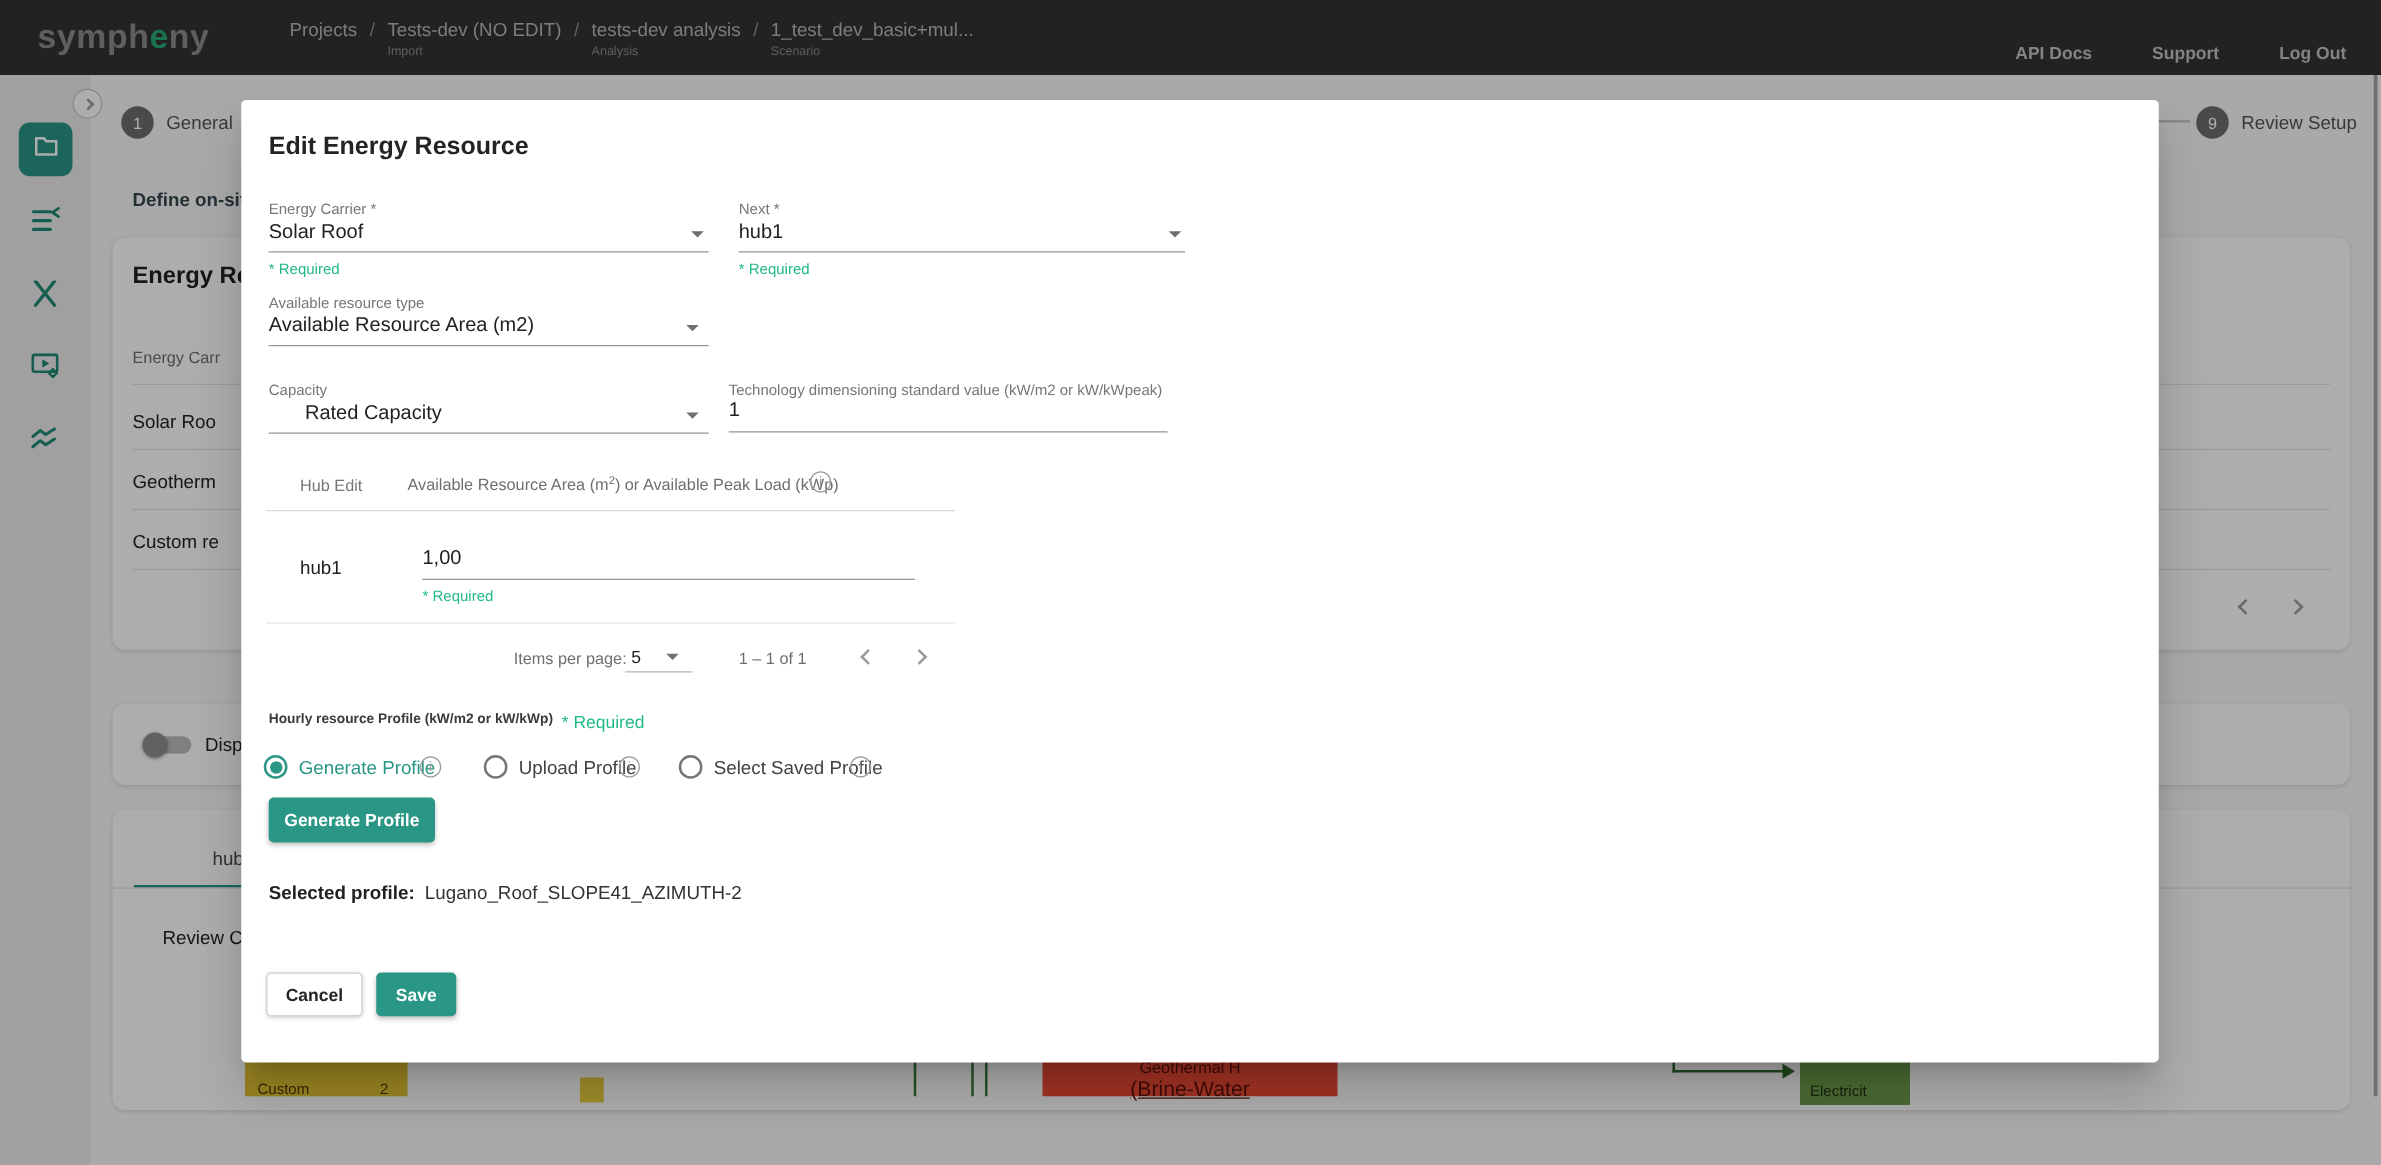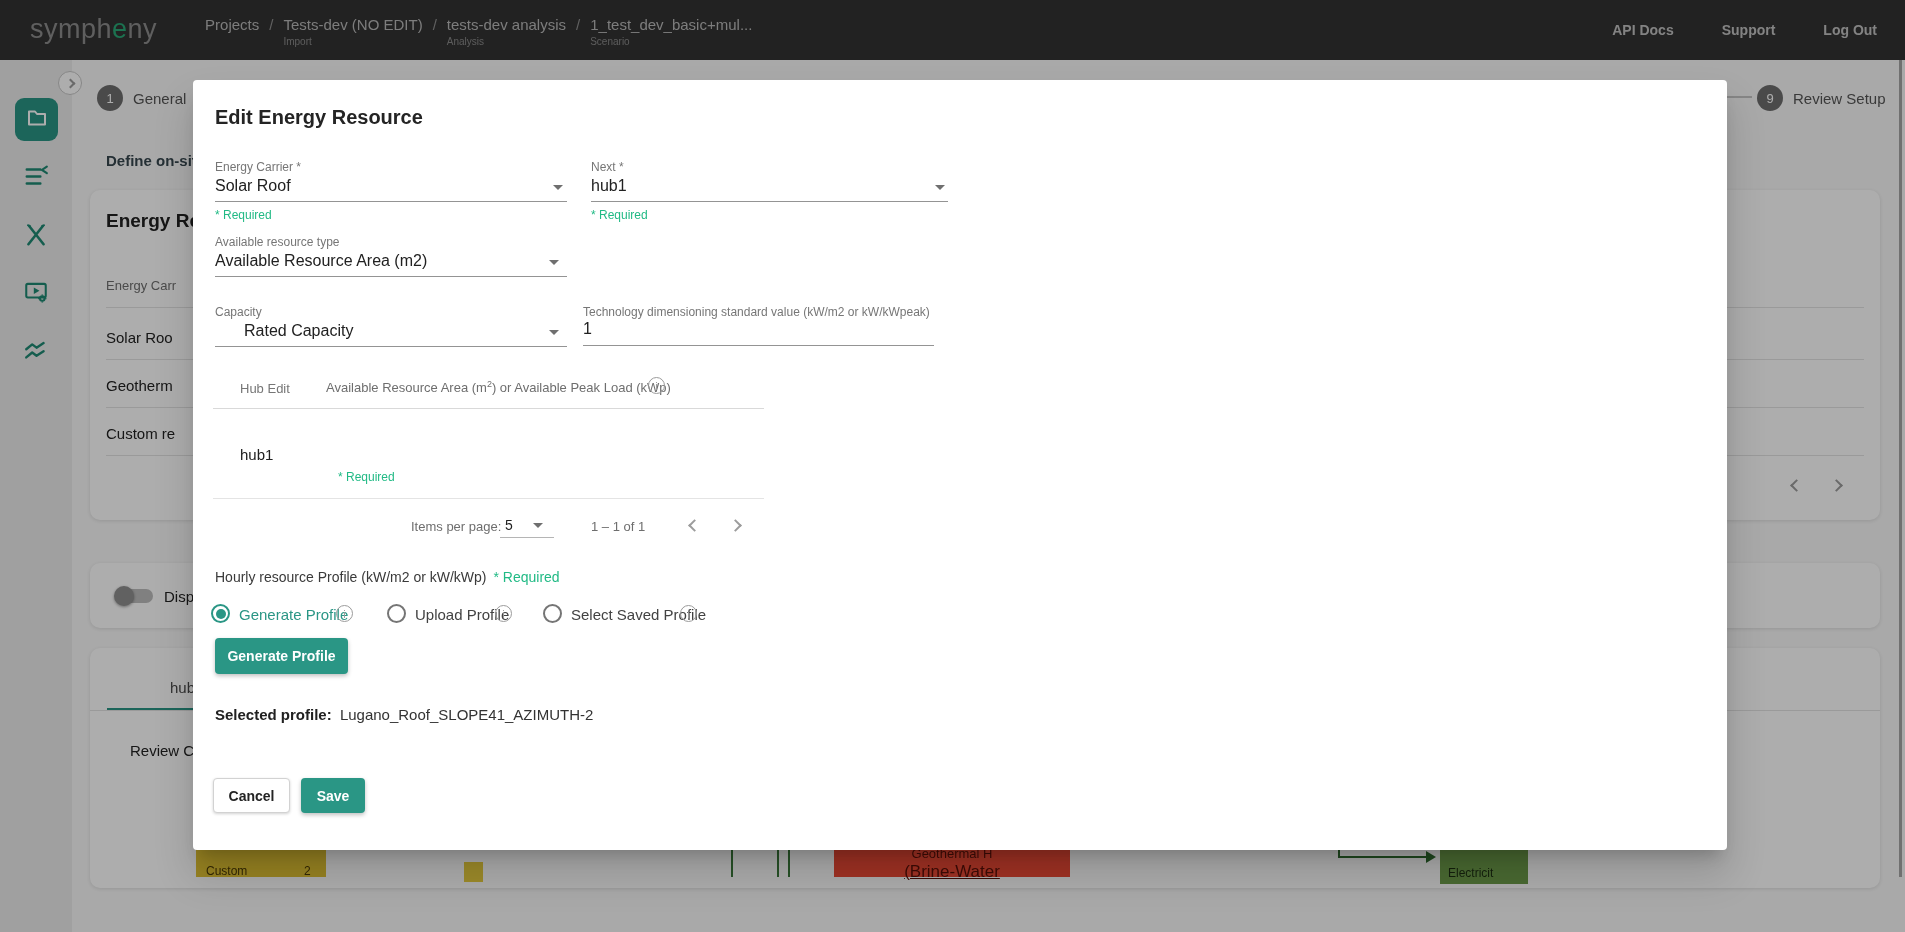--- a/index.html
+++ b/index.html
@@ -2,28 +2,28 @@
 <html><head>
 <meta charset="utf-8">
 <style>
   * { margin:0; padding:0; box-sizing:border-box; }
   body { font-family:"Liberation Sans", sans-serif; background:#555; }
   .app { position:relative; width:1905px; height:932px; overflow:hidden; background:#fafafa; }
   .abs { position:absolute; }
 
   
   .header { position:absolute; left:0; top:0; width:1905px; height:60px; background:#333333; display:flex; align-items:flex-start; z-index:1; }
-  .logo { margin:14px 0 0 30px; font-size:27px; font-weight:400; color:#8d8d8d; letter-spacing:.5px; cursor:pointer; }
+  .logo { margin:14px 16px 0 30px; font-size:27px; font-weight:700; color:#8d8d8d; letter-spacing:.5px; cursor:pointer; }
   .logo .accent { color:#2aa876; }
   .crumbs { display:flex; margin:16px 0 0 48px; }
   .crumb { display:flex; flex-direction:column; }
   .crumb .bc-label { font-size:15px; color:#b8b8b8; white-space:nowrap; cursor:pointer; }
   .crumb .bc-sub { font-size:10px; color:#8a8a8a; margin-top:3px; }
   .bc-sep { font-size:15px; color:#8f8f8f; padding:0 10px; }
-  .header-links { margin:22px 28px 0 auto; display:flex; gap:48px; }
+  .header-links { margin:34px 28px 0 auto; display:flex; gap:48px; }
   .header-links span { font-size:14px; color:#c2c2c2; font-weight:600; cursor:pointer; white-space:nowrap; }
 
   
   .sidebar { position:absolute; left:0; top:60px; width:72px; height:872px; background:#ececec; z-index:1; }
   .side-tile { position:absolute; left:15px; top:38px; width:43px; height:43px; background:#2a9685; border-radius:9px; display:flex; align-items:center; justify-content:center; cursor:pointer; }
   .side-ic { position:absolute; left:23px; width:26px; height:26px; cursor:pointer; }
 
   
   .step-circle { position:absolute; width:26px; height:26px; border-radius:50%; background:#6e6e6e; color:#fff; font-size:13px; display:flex; align-items:center; justify-content:center; cursor:pointer; }
   .step-label { position:absolute; font-size:15px; color:#555; }
@@ -66,21 +66,21 @@
   .hint { position:absolute; font-size:12px; color:#21ba85; white-space:nowrap; }
   .caret { position:absolute; width:0; height:0; border-left:5px solid transparent; border-right:5px solid transparent; border-top:5.5px solid #6f6f6f; }
   .mat-input { position:absolute; border:0; border-bottom:1px solid #949494; background:transparent; outline:none; font-size:16px; color:#212121; font-family:inherit; padding:0 0 7px 0; }
   .info-icon { position:absolute; width:17px; height:17px; border:1.5px solid #9b9b9b; border-radius:50%; display:flex; align-items:center; justify-content:center; cursor:pointer; }
   .info-icon::after { content:"i"; font-size:11px; color:#9b9b9b; }
   .radio { position:absolute; width:19px; height:19px; border:2px solid #757575; border-radius:50%; cursor:pointer; }
   .radio.sel { border-color:#2a9685; }
   .radio.sel::after { content:""; position:absolute; inset:2.5px; background:#2a9685; border-radius:50%; }
   .radio-label { position:absolute; font-size:15px; color:#424242; white-space:nowrap; cursor:pointer; }
   .prof-heading { position:absolute; left:22px; top:489px; display:flex; gap:7px; }
-  .prof-heading .h { font-size:14px; font-weight:400; color:#3a3a3a; }
+  .prof-heading .h { font-size:11px; font-weight:700; color:#3a3a3a; }
   .prof-heading .r { font-size:14px; color:#21ba85; }
   .btn-outline { display:flex; align-items:center; justify-content:center; background:#fff; color:#242424; border:1px solid #d2d2d2; border-radius:4px; font-size:14px; font-weight:600; font-family:inherit; box-shadow:0 1px 3px rgba(0,0,0,.18); cursor:pointer; }
 </style>
 </head>
 <body>
 
 <div class="app">
 
   <div class="header">
     <div class="logo"><span>symph</span><span class="accent">e</span><span>ny</span></div>
@@ -249,20 +249,21 @@
 
     <div class="lbl" style="left:390px; top:225px;">Technology dimensioning standard value (kW/m2 or kW/kWpeak)</div>
     <input class="mat-input" style="left: 390px; top: 240px; width: 351px;" value="1">
 
     <div class="lbl" style="left:47px; top:301px; font-size:13px;">Hub Edit</div>
     <div class="abs" style="left:133px; top:299px; font-size:13px; color:#6e6e6e; white-space:nowrap;"><span>Available Resource Area (m</span><sup style="font-size:9px;">2</sup><span>) or Available Peak Load (kWp)</span></div>
     <div class="info-icon" style="left:455px; top:297px;"></div>
     <div class="divider" style="left:20px; top:328px; width:551px; background:#d9d9d9;"></div>
 
     <div class="abs" style="left:47px; top:366px; font-size:15px; color:#212121;">hub1</div>
+    <input class="mat-input" style="left: 145px; top: 358px; width: 394px;" value="1,00">
     <div class="hint" style="left:145px; top:390px;">* Required</div>
     <div class="divider" style="left:20px; top:418px; width:551px;"></div>
 
     <div class="abs" style="left:218px; top:439px; font-size:13px; color:#6e6e6e;">Items per page:</div>
     <div class="abs" style="left:312px; top:437px; font-size:14px; color:#212121; cursor:pointer;">5</div>
     <div class="caret" style="left:340px; top:443px;"></div>
     <div class="underline" style="left:307px; top:457px; width:54px; background:#b5b5b5;"></div>
     <div class="abs" style="left:398px; top:439px; font-size:13px; color:#6e6e6e;">1 – 1 of 1</div>
     <span class="chev left abs" style="left:497px; top:441px;"></span>
     <span class="chev right abs" style="left:538px; top:441px;"></span>

